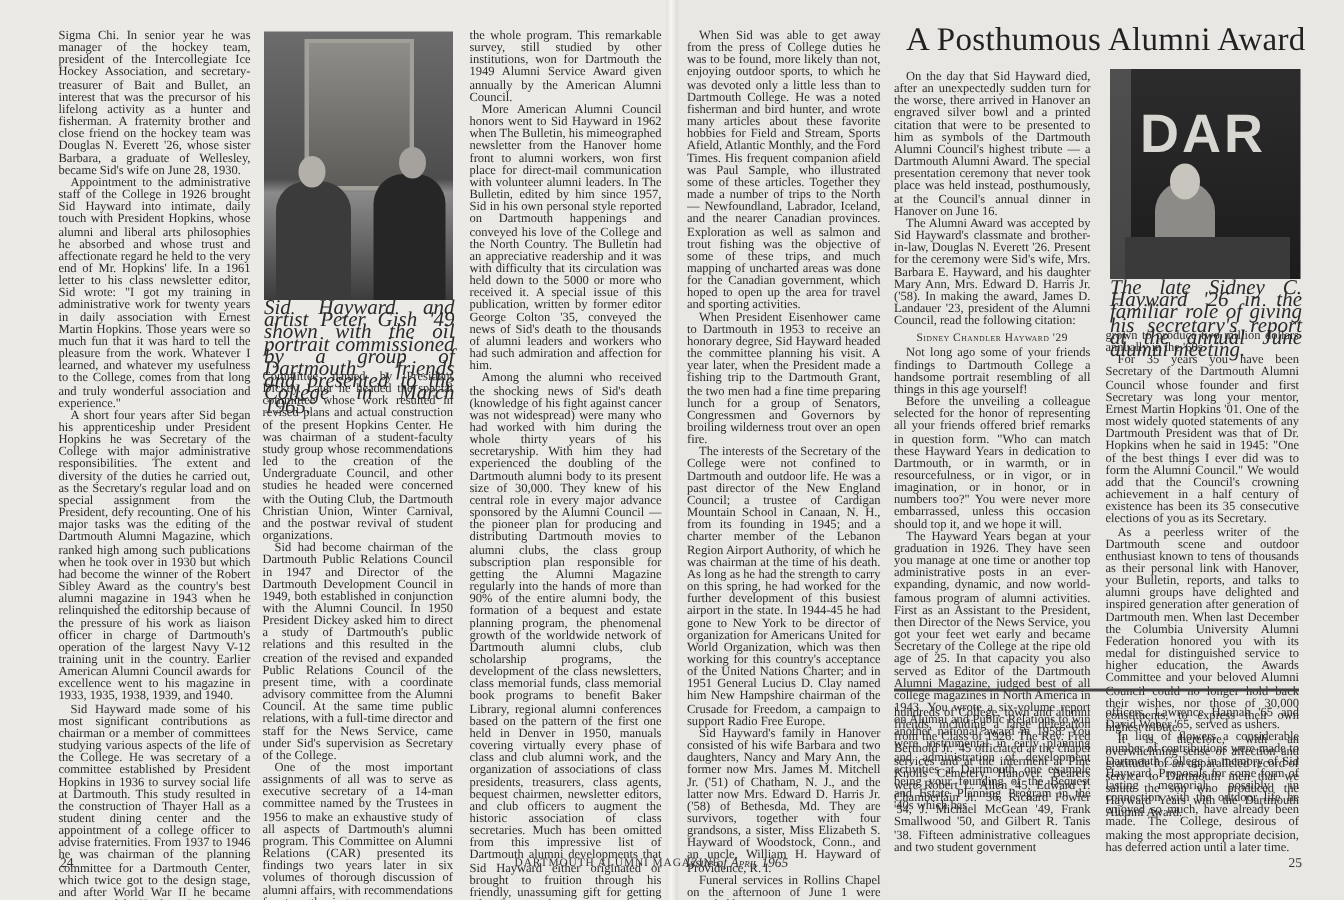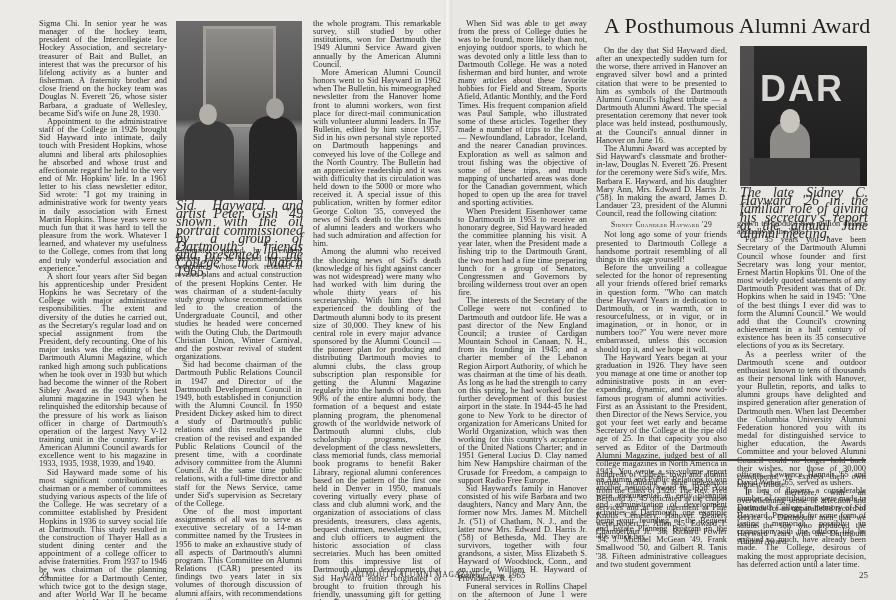--- a/index.html
+++ b/index.html
@@ -115,21 +115,21 @@
     <p>Sid Hayward's family in Hanover consisted of his wife Barbara and two daughters, Nancy and Mary Ann, the former now Mrs. James M. Mitchell Jr. ('51) of Chatham, N. J., and the latter now Mrs. Edward D. Harris Jr. ('58) of Bethesda, Md. They are survivors, together with four grandsons, a sister, Miss Elizabeth S. Hayward of Woodstock, Conn., and an uncle, William H. Hayward of Providence, R. I.</p>
     <p>Funeral services in Rollins Chapel on the afternoon of June 1 were attended by</p>
   </div>
 
   <div class="title">A Posthumous Alumni Award</div>
 
   <div class="col col5">
     <p>On the day that Sid Hayward died, after an unexpectedly sudden turn for the worse, there arrived in Hanover an engraved silver bowl and a printed citation that were to be presented to him as symbols of the Dartmouth Alumni Council's highest tribute — a Dartmouth Alumni Award. The special presentation ceremony that never took place was held instead, posthumously, at the Council's annual dinner in Hanover on June 16.</p>
     <p>The Alumni Award was accepted by Sid Hayward's classmate and brother-in-law, Douglas N. Everett '26. Present for the ceremony were Sid's wife, Mrs. Barbara E. Hayward, and his daughter Mary Ann, Mrs. Edward D. Harris Jr. ('58). In making the award, James D. Landauer '23, president of the Alumni Council, read the following citation:</p>
     <p class="citation-head">Sidney Chandler Hayward '29</p>
-    <p>Not long ago some of your friends presented to Dartmouth College a handsome portrait resembling of all things in this age yourself!</p>
+    <p>Not long ago some of your friends findings to Dartmouth College a handsome portrait resembling of all things in this age yourself!</p>
     <p>Before the unveiling a colleague selected for the honor of representing all your friends offered brief remarks in question form. "Who can match these Hayward Years in dedication to Dartmouth, or in warmth, or in resourcefulness, or in vigor, or in imagination, or in honor, or in numbers too?" You were never more embarrassed, unless this occasion should top it, and we hope it will.</p>
     <p>The Hayward Years began at your graduation in 1926. They have seen you manage at one time or another top administrative posts in an ever-expanding, dynamic, and now world-famous program of alumni activities. First as an Assistant to the President, then Director of the News Service, you got your feet wet early and became Secretary of the College at the ripe old age of 25. In that capacity you also served as Editor of the Dartmouth Alumni Magazine, judged best of all college magazines in North America in 1943. You wrote a six-volume report on Alumni and Public Relations to win another national award in 1958. You were instrumental in early planning and administration of development activities at Dartmouth, one example being your founding of the Bequest and Estate Planning Program in the '40s which has</p>
   </div>
 
   <div class="photo photo2">
     <div class="strip"></div>
     <div class="banner">DAR</div>
     <div class="speaker"></div>
     <div class="head"></div>
     <div class="lectern"></div>

